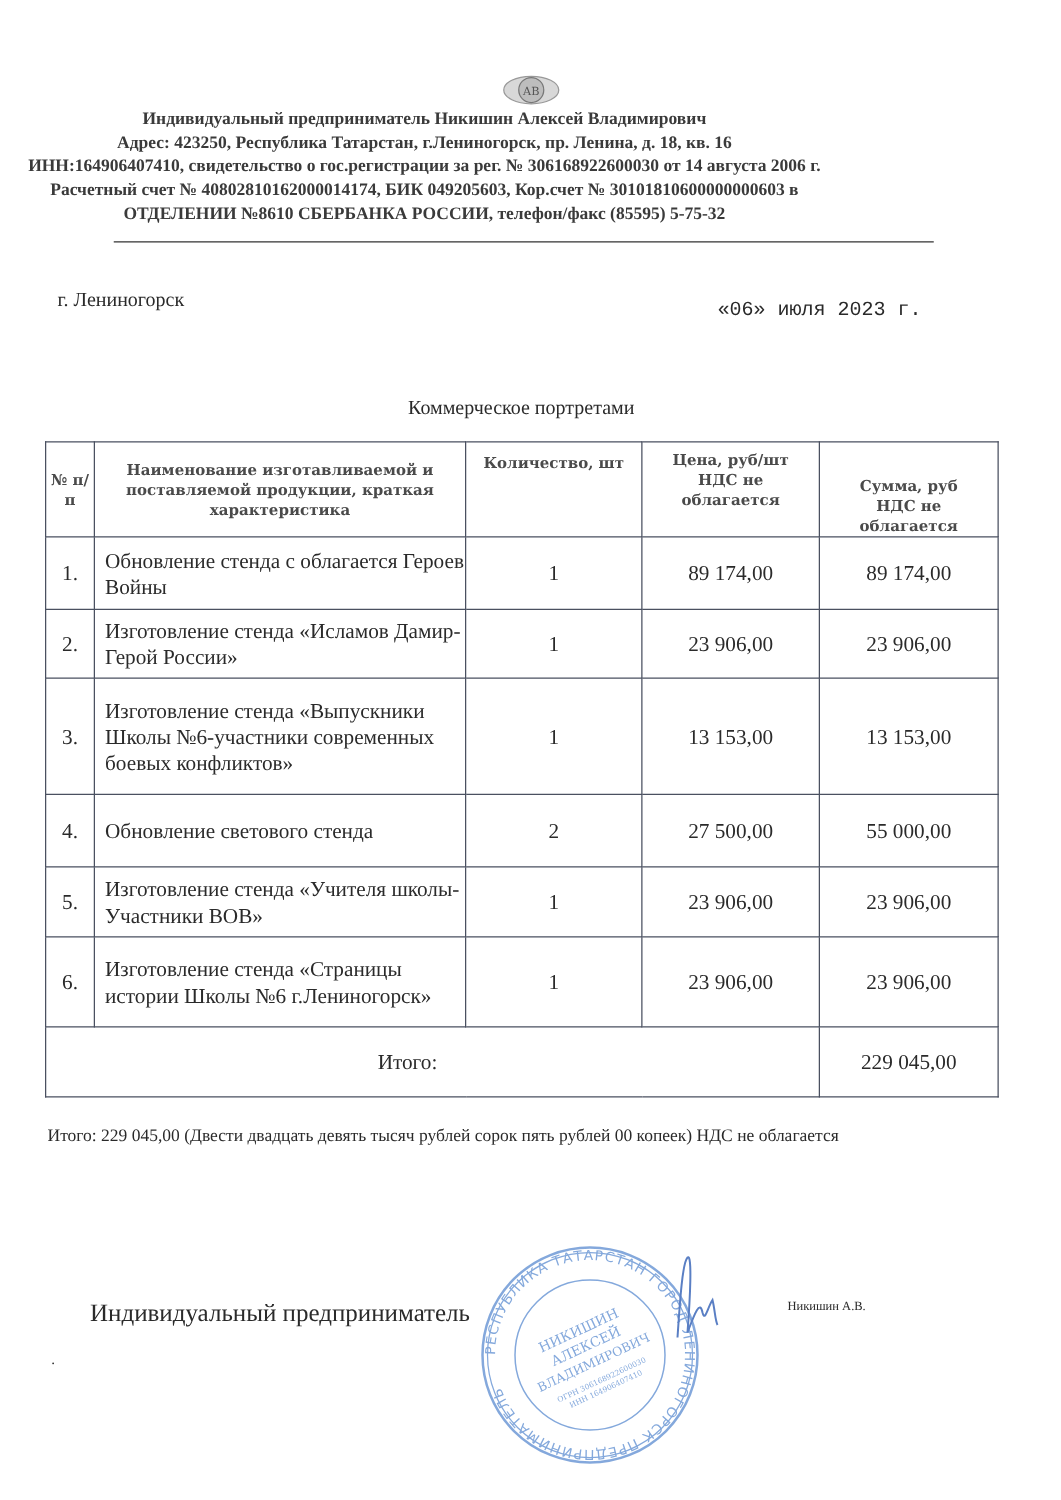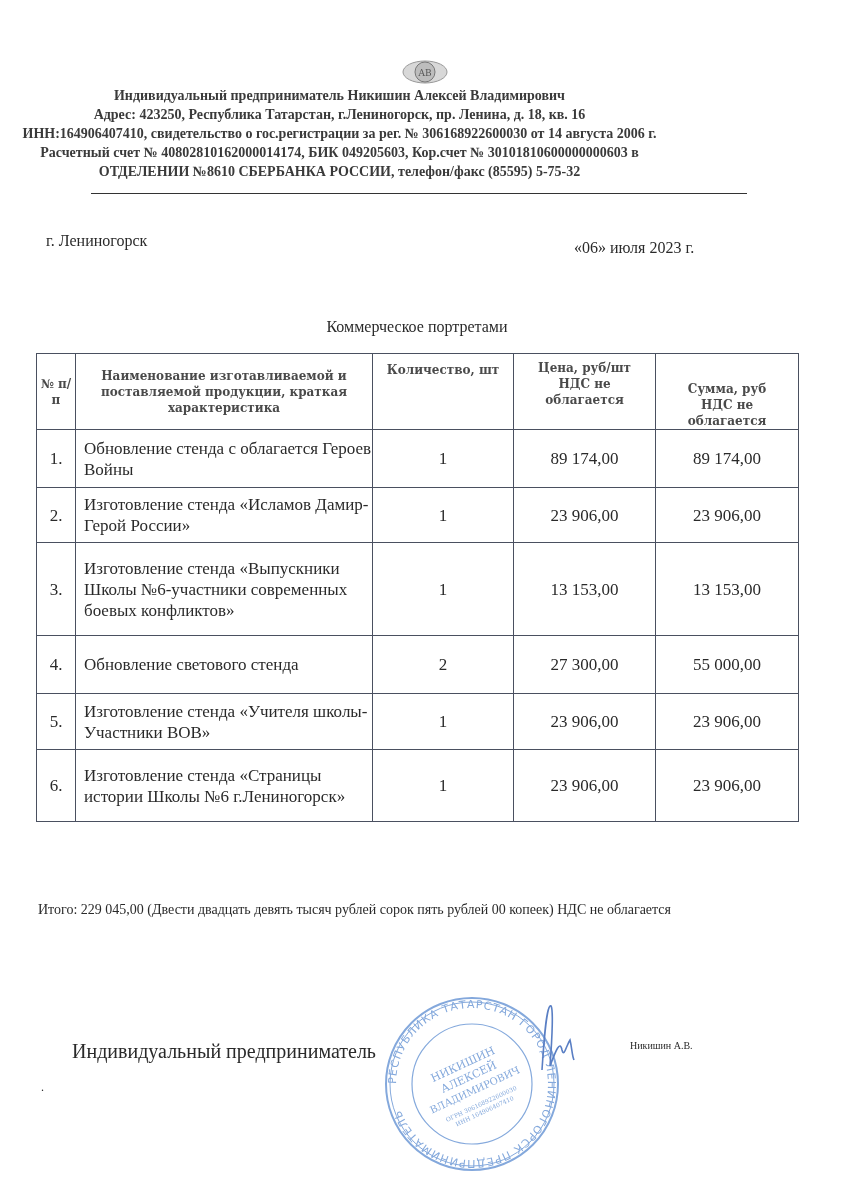--- a/index.html
+++ b/index.html
@@ -6,21 +6,21 @@
   body {
     width: 849px; height: 1200px; background: #ffffff; position: relative; overflow: hidden;
     font-family: "Liberation Serif", "DejaVu Serif", serif; color: #2a2a2a;
   }
   .abs { position: absolute; }
   
   .logo { left: 402px; top: 58px; width: 46px; height: 28px; }
   .lh { left: 0; width: 679px; text-align: center; font-weight: bold; font-size: 14px; color: #3a3a3a; line-height: 19px; }
   .lh-rule { left: 91px; top: 193px; width: 656px; height: 0; border-top: 1.5px solid #333; }
   .place { left: 46px; top: 232px; font-size: 16px; }
-  .date { left: 574px; top: 239px; font-size: 16px; }
+  .date { left: 574px; top: 239px; font-size: 16px; font-family: Liberation Mono, monospace; }
   .doc-title { left: 0; width: 834px; top: 318px; text-align: center; font-size: 16px; }
 
   
   table.offer {
     position: absolute; left: 36px; top: 353px; width: 762px;
     border-collapse: collapse; table-layout: fixed;
   }
   table.offer td, table.offer th { border: 1.5px solid #4a5060; padding: 0; }
   table.offer th {
     font-weight: bold; font-size: 13px; color: #4a4a4a; line-height: 16px; text-align: center; vertical-align: top;
@@ -96,36 +96,40 @@
       <td class="c-num">3.</td>
       <td class="c-name">Изготовление стенда «Выпускники Школы №6-участники современных боевых конфликтов»</td>
       <td class="c-qty">1</td>
       <td class="c-price">13 153,00</td>
       <td class="c-sum">13 153,00</td>
     </tr>
     <tr style="height:58px">
       <td class="c-num">4.</td>
       <td class="c-name">Обновление светового стенда</td>
       <td class="c-qty">2</td>
-      <td class="c-price">27 300,00</td>
+      <td class="c-price">27 500,00</td>
       <td class="c-sum">55 000,00</td>
     </tr>
     <tr style="height:56px">
       <td class="c-num">5.</td>
       <td class="c-name">Изготовление стенда «Учителя школы-Участники ВОВ»</td>
       <td class="c-qty">1</td>
       <td class="c-price">23 906,00</td>
       <td class="c-sum">23 906,00</td>
     </tr>
     <tr style="height:72px">
       <td class="c-num">6.</td>
       <td class="c-name">Изготовление стенда «Страницы истории Школы №6 г.Лениногорск»</td>
       <td class="c-qty">1</td>
       <td class="c-price">23 906,00</td>
       <td class="c-sum">23 906,00</td>
+    </tr>
+    <tr style="height:56px">
+      <td colspan="4" class="total-label">Итого:</td>
+      <td class="c-sum">229 045,00</td>
     </tr>
   </tbody>
 </table>
 
 <div class="abs summary">Итого: 229 045,00 (Двести двадцать девять тысяч рублей сорок пять рублей 00 копеек) НДС не облагается</div>
 
 <div class="abs sign-role">Индивидуальный предприниматель</div>
 <div class="abs sign-name">Никишин А.В.</div>
 <div class="abs dot">.</div>
 

